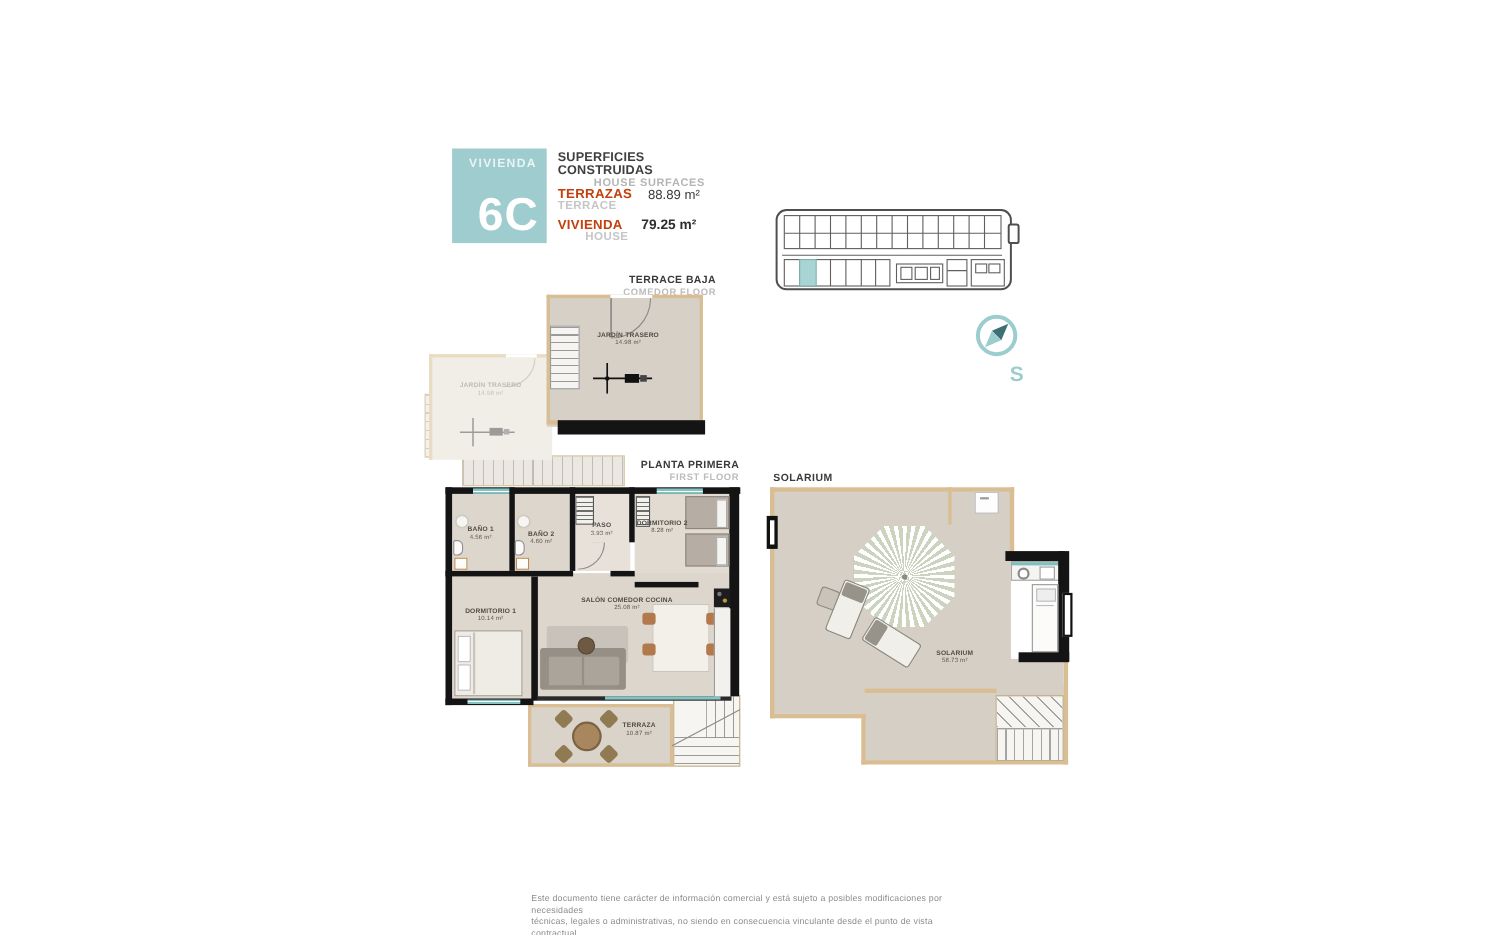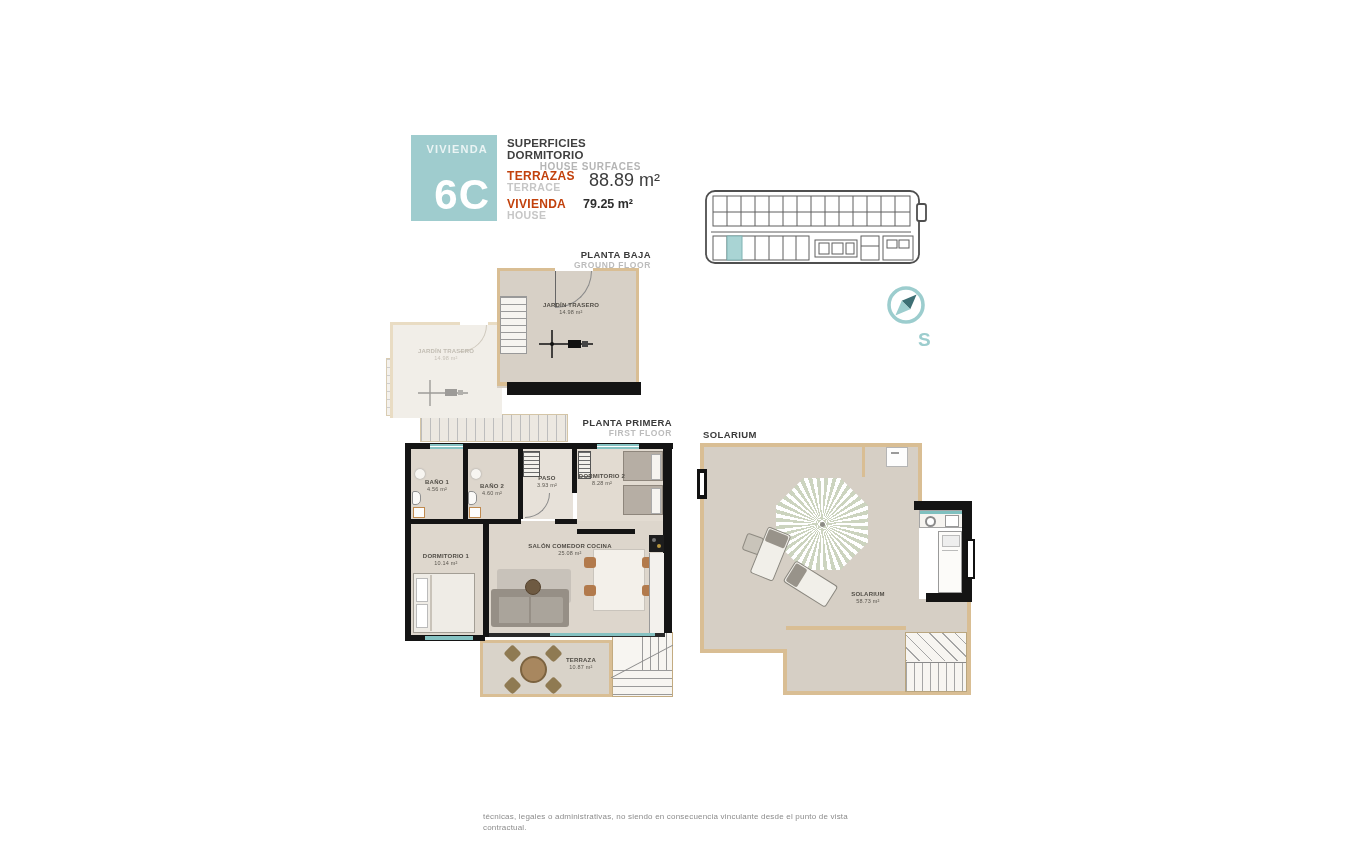--- a/index.html
+++ b/index.html
@@ -7,21 +7,21 @@
         font-family:"Liberation Sans","DejaVu Sans",sans-serif;}
   .abs{position:absolute;}
   
   .badge{background:#9fccce;}
   .badge-label{color:rgba(255,255,255,.78);font-weight:bold;font-size:11px;letter-spacing:1.2px;text-align:right;}
   .badge-number{color:#ffffff;font-weight:bold;font-size:42px;letter-spacing:1px;text-align:right;line-height:40px;}
   .h-title{font-weight:bold;font-size:11.5px;color:#3f3f3f;letter-spacing:.2px;}
   .h-sub{font-weight:bold;font-size:10px;color:#b5b5b5;letter-spacing:.6px;text-align:right;}
   .h-row-label{font-weight:bold;font-size:12px;color:#c2410c;letter-spacing:.3px;}
   .h-row-sub{font-weight:bold;font-size:10.5px;color:#c6c6c6;letter-spacing:.4px;}
-  .h-val{font-size:18px;color:#3c3c3c;}
+  .h-val{font-size:12px;color:#3c3c3c;}
   .h-val-b{font-weight:bold;font-size:12.5px;color:#2e2e2e;}
   
   .plan-title{font-weight:bold;font-size:9.5px;color:#3a3a3a;letter-spacing:.4px;line-height:10px;}
   .plan-sub{font-weight:bold;font-size:8.5px;color:#bcbcbc;letter-spacing:.6px;line-height:10px;}
   .tr{text-align:right;}
   
   .rlab{font-weight:bold;font-size:6px;line-height:7px;color:#504c45;text-align:center;letter-spacing:.2px;}
   .rarea{font-weight:normal;font-size:5.5px;color:#5a564f;}
   .rlab-faded{color:#c1bcb2;}
   .rlab-faded .rarea{color:#c6c1b8;}
@@ -45,29 +45,29 @@
 </head>
 <body>
 
 <div id="page">
 
   <div class="abs badge" style="left:411px;top:135px;width:86px;height:86px;">
     <div class="abs badge-label" style="right:9px;top:8px;left:6px;">VIVIENDA</div>
     <div class="abs badge-number" style="right:7px;bottom:6px;left:1px;">6C</div>
   </div>
   <div class="abs" style="left:507px;top:137px;width:140px;">
-    <div class="h-title">SUPERFICIES DORMITORIO</div>
+    <div class="h-title">SUPERFICIES CONSTRUIDAS</div>
     <div class="h-sub" style="width:134px;">HOUSE SURFACES</div>
   </div>
   <div class="abs h-row-label" style="left:507px;top:169px;">TERRAZAS</div>
   <div class="abs h-val" style="left:589px;top:170px;">88.89 m²</div>
   <div class="abs h-row-sub" style="left:507px;top:181px;">TERRACE</div>
   <div class="abs h-row-label" style="left:507px;top:197px;">VIVIENDA</div>
   <div class="abs h-val-b" style="left:583px;top:197px;">79.25 m²</div>
-  <div class="abs h-row-sub" style="left:507px;top:209px;">HOUSE</div>
+  <div class="abs h-row-sub" style="left:532px;top:209px;">HOUSE</div>
 
   <svg class="abs" style="left:703px;top:188px;" width="232" height="86" viewBox="0 0 232 86">
     <g stroke="#4f4f4f" fill="#ffffff" stroke-width="1.8">
       <rect x="3" y="3" width="213" height="72" rx="9"></rect>
       <rect x="214" y="16" width="9" height="17" rx="2"></rect>
     </g>
     <g stroke="#5f5f5f" fill="none" stroke-width="1">
       <rect x="10" y="8" width="197" height="30"></rect>
       <line x1="10" y1="24" x2="207" y2="24"></line>
       <line x1="24" y1="8" x2="24" y2="38"></line>
@@ -107,22 +107,22 @@
   <svg class="abs" style="left:876px;top:278px;" width="64" height="74" viewBox="0 0 64 74">
     <circle cx="30" cy="27" r="17" fill="none" stroke="#9ccdce" stroke-width="3.6"></circle>
     <g transform="rotate(45 30 27)">
       <polygon points="30,12 36,27 24,27" fill="#3d6f74"></polygon>
       <polygon points="24,27 36,27 30,42" fill="#9ccdce"></polygon>
     </g>
     <text x="42" y="68" font-size="19" font-weight="bold" fill="#9ccdce">S</text>
   </svg>
 
   <div class="abs tr" style="left:500px;top:250px;width:151px;">
-    <div class="plan-title">PLANTA BAJA</div>
-    <div class="plan-sub">GROUND FLOOR</div>
+    <div class="plan-title">TERRACE BAJA</div>
+    <div class="plan-sub">COMEDOR FLOOR</div>
   </div>
 
   <div class="abs" style="left:386px;top:358px;width:38px;height:58px;background:#f4f1ec repeating-linear-gradient(180deg,#cfcfcf 0 1px,transparent 1px 8px);border:1px solid #d9ccb2;box-sizing:border-box;z-index:1;"></div>
   <div class="abs stairs-v" style="left:420px;top:414px;width:148px;height:28px;z-index:1;"></div>
   <div class="abs" style="left:390px;top:322px;width:112px;height:96px;background:#f1eee8;z-index:1;">
     <div class="abs wt-f" style="left:0;top:0;width:112px;height:3px;"></div>
     <div class="abs wt-f" style="left:0;top:0;width:3px;height:96px;"></div>
     <div class="abs" style="left:70px;top:0;width:28px;height:3px;background:#ffffff;"></div>
     <div class="abs arc" style="left:70px;top:3px;width:26px;height:26px;border-color:#cfc9bd;"></div>
     <div class="abs rlab rlab-faded" style="left:14px;top:26px;width:84px;">
@@ -335,16 +335,17 @@
     </div>
 
     <div class="abs" style="left:205px;top:189px;width:62px;height:60px;background:#f7f5f1;border:1px solid #b9a57e;box-sizing:border-box;overflow:hidden;">
       <div class="abs" style="left:0;top:0;width:60px;height:28px;background:repeating-linear-gradient(45deg,#a5a5a5 0 1px,transparent 1px 9px);"></div>
       <div class="abs" style="left:0;bottom:0;width:60px;height:28px;background:repeating-linear-gradient(90deg,#a5a5a5 0 1px,transparent 1px 8px);"></div>
       <div class="abs" style="left:0;top:29px;width:60px;height:1px;background:#8a8a8a;"></div>
     </div>
   </div>
 
   <div class="abs footer" style="left:483px;top:812px;width:402px;">
+    <div>Este documento tiene carácter de información comercial y está sujeto a posibles modificaciones por necesidades</div>
     <div>técnicas, legales o administrativas, no siendo en consecuencia vinculante desde el punto de vista contractual.</div>
   </div>
 
 </div>
 
 </body></html>

